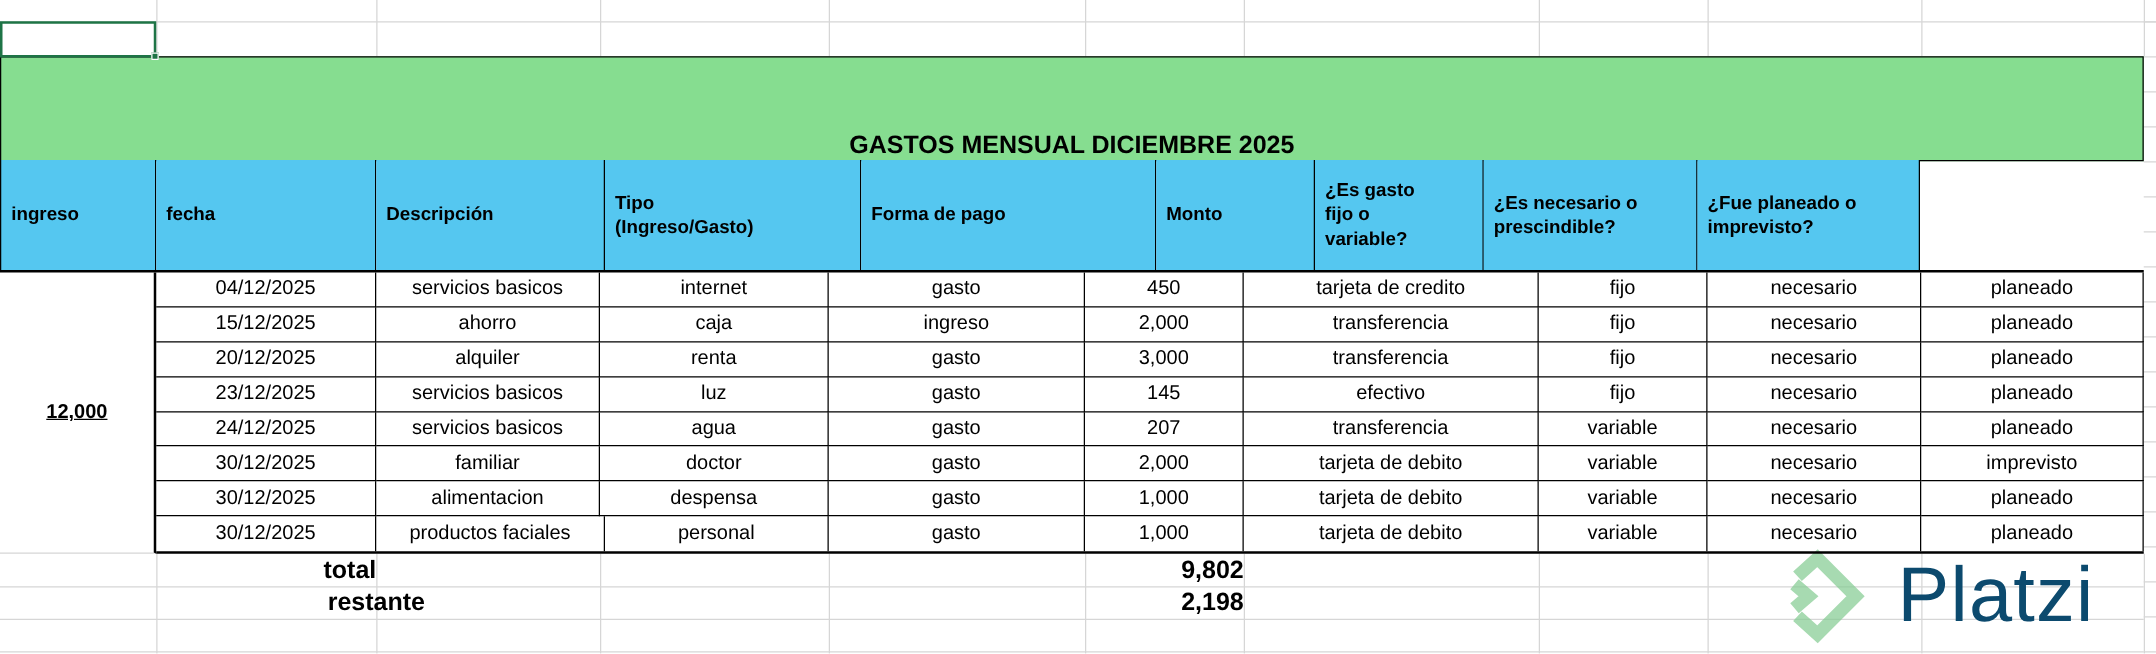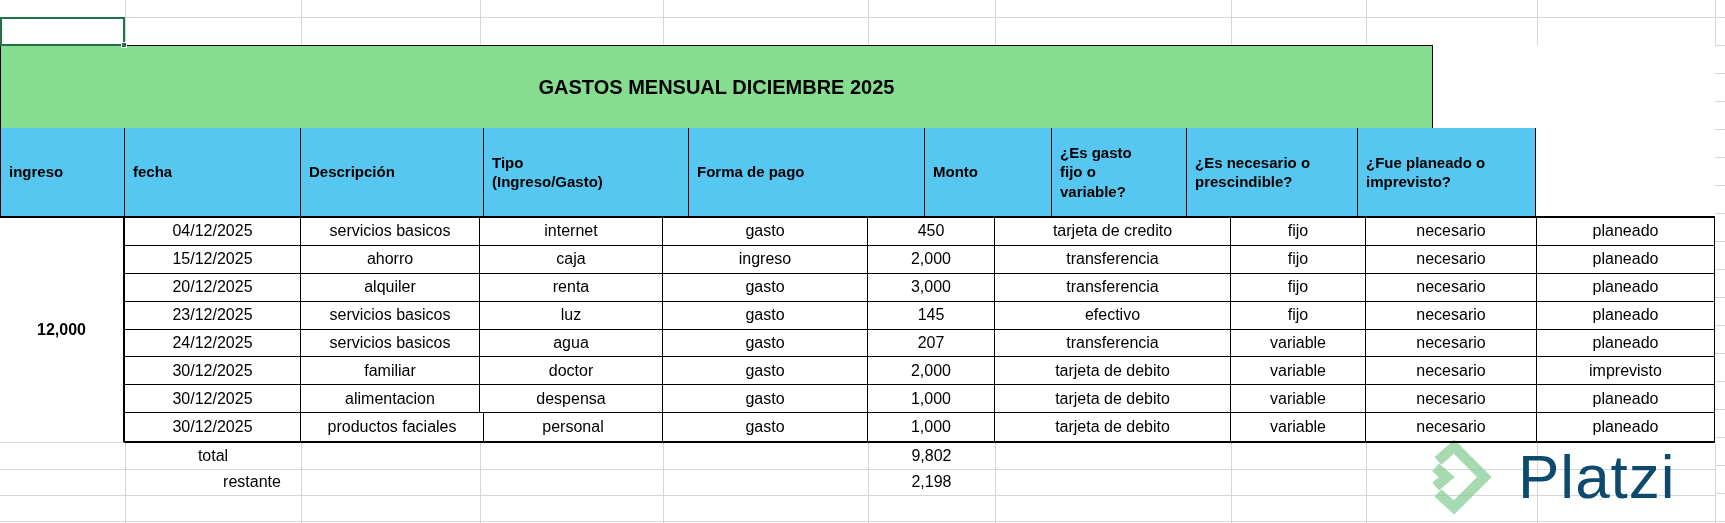--- a/index.html
+++ b/index.html
@@ -11,46 +11,46 @@
   .stage *{box-sizing:border-box;}
   .gl{position:absolute;background:var(--grid);}
   
   .watermark{position:absolute;left:1408px;top:437px;display:flex;align-items:center;z-index:1;}
   .watermark svg{opacity:.7;}
   .wm-text{font-size:62px;color:#0c4a6e;letter-spacing:1px;margin-left:18px;line-height:1;}
   
   .selection{position:absolute;left:0;top:17px;width:125px;height:29px;border:2px solid var(--sel);z-index:6;}
   .fill-handle{position:absolute;right:-4px;bottom:-4px;width:6px;height:6px;background:var(--sel);border:1px solid #fff;}
   
-  .banner{position:absolute;left:0;top:45px;width:1433px;height:84px;background:var(--green);
-    border:1px solid #000;display:flex;align-items:center;justify-content:center;
+  .banner{position:absolute;left:0;top:45px;width:1715px;height:84px;background:var(--green);
+    border:1px solid #000;display:flex;align-items:flex-end;justify-content:center;
     font-weight:bold;font-size:20px;z-index:2;}
   
   .hdr{position:absolute;left:0;top:128px;width:1715px;height:90px;display:flex;
     border-bottom:2px solid #000;z-index:2;}
   .hcell{background:var(--blue);border-right:1px solid #000;display:flex;align-items:center;
     padding:0 8px;font-weight:bold;font-size:15px;line-height:1.3;white-space:pre-line;flex:0 0 auto;}
   .hcell:first-child{border-left:1px solid #000;}
   .w-ingreso{width:125px}.w-fecha{width:176px}.w-cat{width:179px}.w-desc{width:183px}
   .w-tipo{width:205px}.w-monto{width:127px}.w-pago{width:236px}.w-fijo{width:135px}
   .w-nec{width:171px}.w-plan{width:178px}
   
   .ingreso-cell{position:absolute;left:0;top:218px;width:125px;height:225px;
     border-right:2px solid #000;border-bottom:1px solid var(--grid);
-    display:flex;align-items:center;justify-content:center;font-weight:bold;font-size:16px;z-index:2;}
+    display:flex;align-items:center;justify-content:center;font-weight:bold;font-size:16px;z-index:2;text-decoration:underline;}
   
   .rows{position:absolute;left:125px;top:218px;width:1590px;height:225px;display:flex;
     flex-direction:column;border-bottom:2px solid #000;z-index:2;}
   .drow{flex:1;display:flex;}
   .dcell{border-right:1px solid #000;border-bottom:1px solid #000;display:flex;align-items:center;
     justify-content:center;font-size:16px;flex:0 0 auto;background:transparent;}
   .drow:last-child .dcell{border-bottom:none;}
   
   .sumrow{position:absolute;height:26px;z-index:2;}
-  .sumcell{position:absolute;height:26px;line-height:26px;text-align:center;font-weight:normal;font-size:16px;}
+  .sumcell{position:absolute;height:26px;line-height:26px;text-align:right;font-weight:bold;font-size:20px;}
 </style>
 </head>
 <body>
 
 <div class="stage" style="--green: #86DD90; --blue: #55C7F0; --sel: #1E7446; --grid: #D6D6D6; --wmgreen: #82CB90;">
 
   <div class="watermark">
     <svg width="92" height="80" viewBox="0 0 100 100">
       <path d="M30 30 L50 12 L88 50 L50 88 L30 70" fill="none" stroke="var(--wmgreen)" stroke-width="13"></path>
       <path d="M27 38 L41 50 L27 62" fill="none" stroke="var(--wmgreen)" stroke-width="13"></path>

